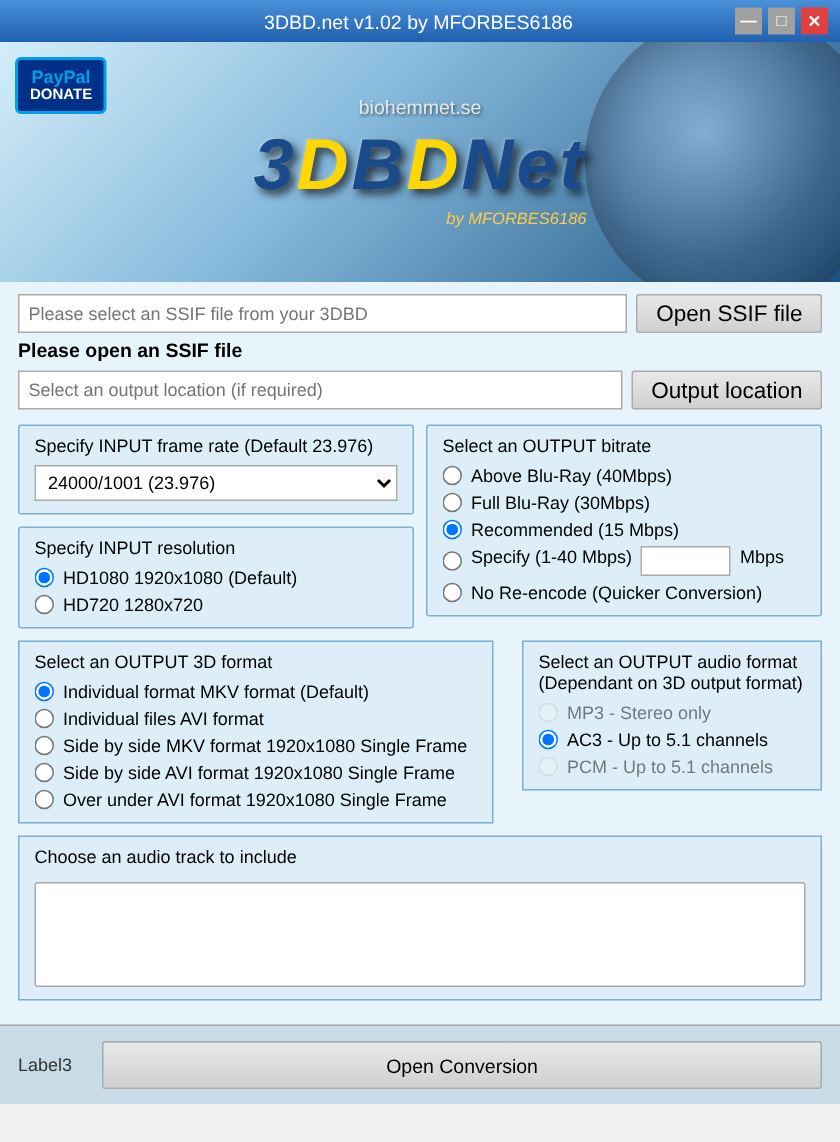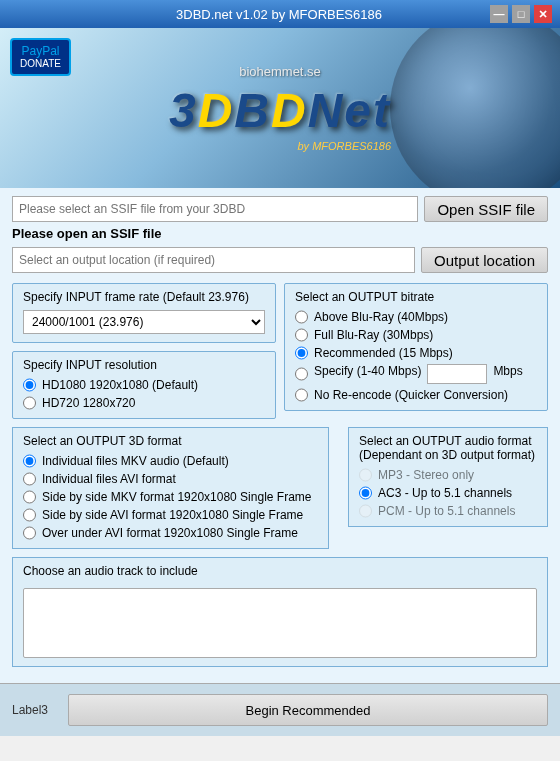--- a/index.html
+++ b/index.html
@@ -94,21 +94,21 @@
     .paypal-btn {
       position: absolute;
       top: 10px;
       left: 10px;
       background: #003087;
       color: #00a0e9;
       border: 2px solid #00a0e9;
       border-radius: 4px;
       padding: 4px 8px;
       font-size: 12px;
-      font-weight: normal;
+      font-weight: bold;
       cursor: pointer;
       line-height: 1.2;
     }
     .paypal-btn .donate-text {
       color: #ffffff;
       font-size: 10px;
       display: block;
       text-align: center;
     }
 
@@ -398,21 +398,21 @@
     </div>
   </div>
 
   <div class="two-col-bottom">
     <div class="col-3d">
       <div class="section-3d">
         <div class="section-title">Select an OUTPUT 3D format</div>
         <div class="radio-group">
           <label class="radio-item">
             <input type="radio" name="format3d" checked="" style="">
-            <span>Individual files MKV audio (Default)</span>
+            <span>Individual format MKV format (Default)</span>
           </label>
           <label class="radio-item">
             <input type="radio" name="format3d" style="">
             <span>Individual files AVI format</span>
           </label>
           <label class="radio-item">
             <input type="radio" name="format3d" style="">
             <span>Side by side MKV format 1920x1080 Single Frame</span>
           </label>
           <label class="radio-item">
@@ -453,14 +453,14 @@
 
   <div class="audio-track-section">
     <div class="section-title">Choose an audio track to include</div>
     <select class="audio-listbox" size="4"></select>
   </div>
 
 </div>
 
 <div class="bottom-bar">
   <span class="label3">Label3</span>
-  <button class="begin-btn">Begin Recommended</button>
+  <button class="begin-btn">Open Conversion</button>
 </div>
 
 </body></html>

